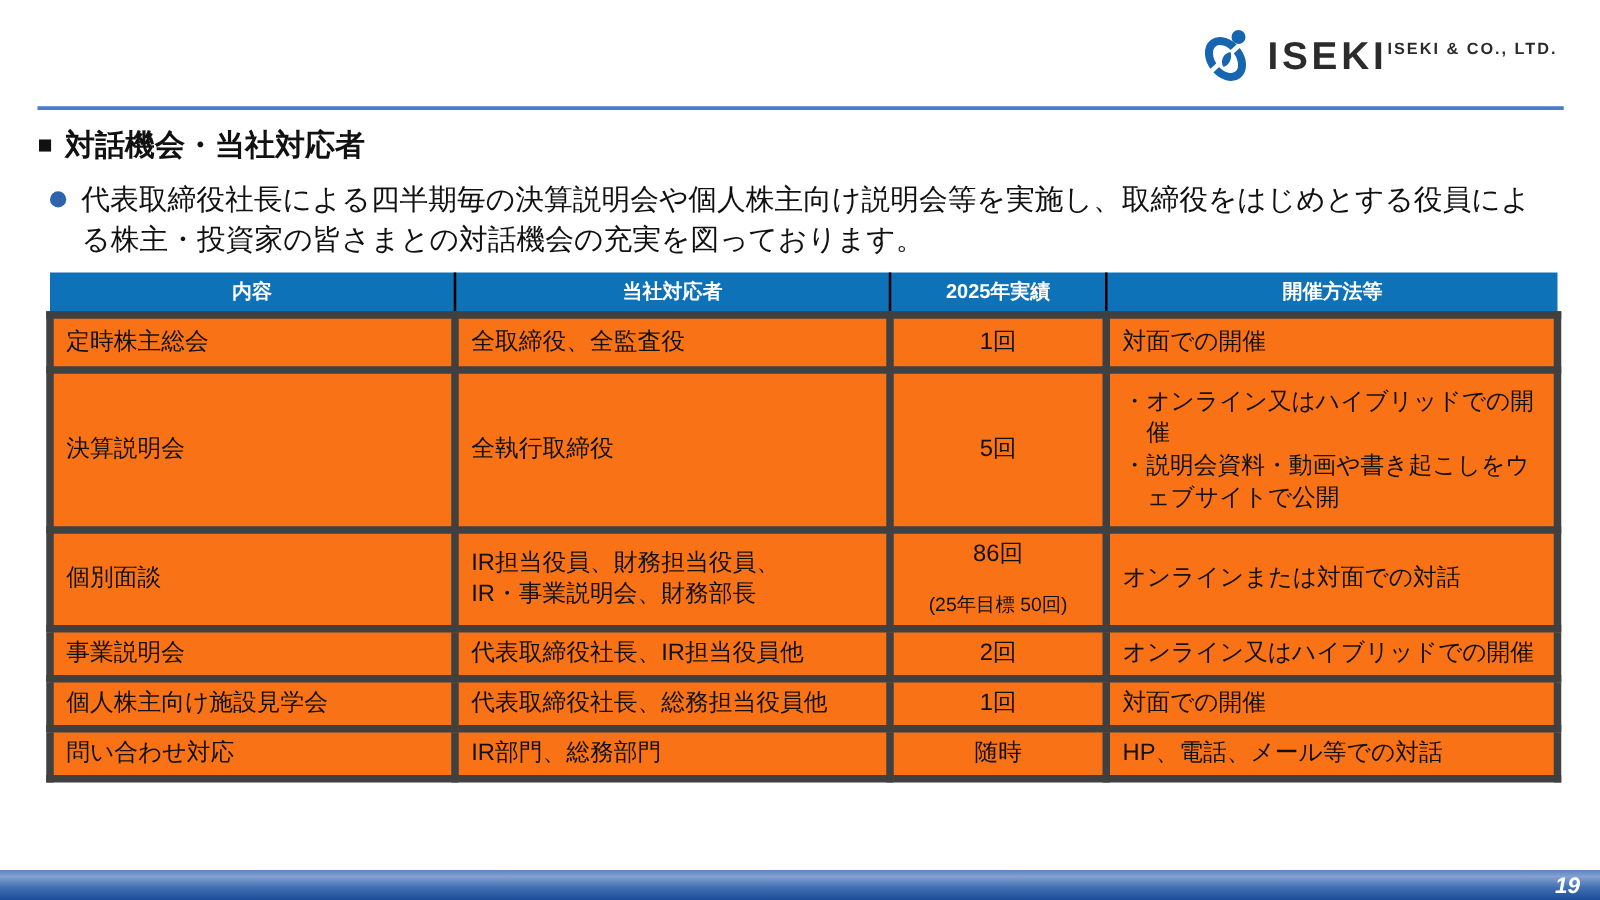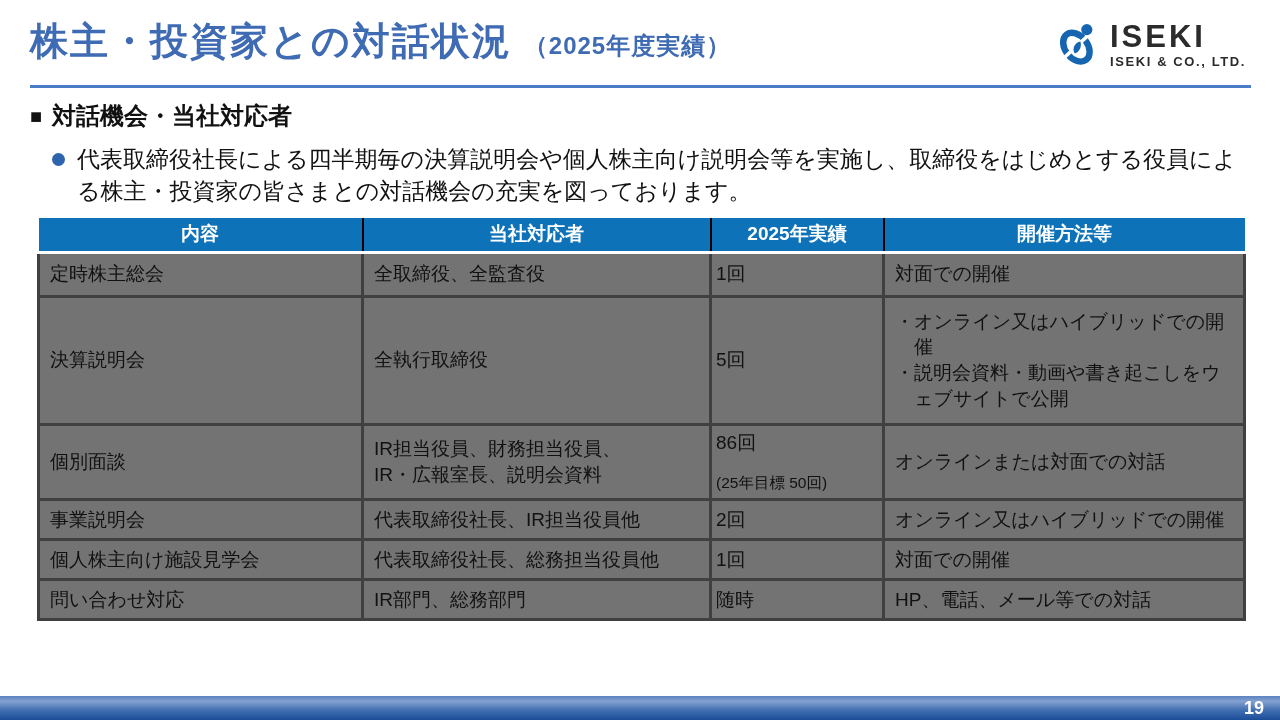--- a/index.html
+++ b/index.html
@@ -27,94 +27,90 @@
   .title-underline {
     position:absolute; top:85px; left:30px; width:1221px; height:3px;
     background:#4a7cc7;
   }
 
   
   .logo {
     position:absolute; top:20px; right:34px;
     display:flex; align-items:center; gap:8px;
   }
-  .logo-text { display:flex; flex-direction:column; line-height:1; }
+  .logo-text { display:flex; line-height:1; }
   .logo-name {
     font-size:31px; font-weight:900; color:#2b2b2b; letter-spacing:3px;
   }
   .logo-company {
     font-size:13px; font-weight:800; color:#2b2b2b; letter-spacing:1.6px; margin-top:3px;
   }
 
   
   .section-heading {
     position:absolute; top:100px; left:30px;
     font-size:24px; font-weight:800; color:#111;
     display:flex; align-items:center; gap:10px;
   }
   .square-marker { font-size:20px; line-height:1; }
 
   
   .bullet-row {
-    position:absolute; top:144px; left:52px; width:1200px;
+    position:absolute; top:144px; left:40px; width:1200px;
     display:flex; gap:12px;
   }
   .bullet-dot {
     flex:0 0 auto; width:13px; height:13px; border-radius:50%;
     background:#2e64ad; margin-top:9px;
   }
   .bullet-text {
     font-size:23px; color:#111; line-height:1.38; font-weight:500;
   }
 
   
   table.dialogue {
     position:absolute; top:218px; left:37px; width:1206px;
     border-collapse:collapse; table-layout:fixed;
   }
   col.c1{width:324px;} col.c2{width:348px;} col.c3{width:173px;} col.c4{width:361px;}
   thead th {
-    background:#0e72b8; color:#ffffff; font-weight:800; font-size:19px;
+    background:#0e72b8; color:#ffffff; font-weight:800; font-size:16px;
     height:34px; text-align:center; vertical-align:middle;
     border-bottom:3px solid #ffffff;
   }
   thead th + th { border-left:2px solid #000000; }
   tbody td {
-    border:3px solid #404040; vertical-align:middle;
+    border:6px solid #404040; vertical-align:middle;
     font-size:19px; color:#111; padding:4px 10px; line-height:1.35;
-    background:#737373;
+    background:#f97316;
   }
   tbody tr { height:40px; }
   tbody tr:nth-child(1){ height:44px; }
   tbody tr:nth-child(2){ height:128px; }
   tbody tr:nth-child(3){ height:68px; }
-  td.col-count { padding:4px 4px; }
+  td.col-count { text-align:center; padding:4px 4px; }
   td.col-count .count-note { font-size:15.5px; margin-top:18px; }
   td.col-method .bullet-item { padding-left:1em; text-indent:-1em; }
   td.col-respondents div { white-space:nowrap; }
 
   
   .footer-bar {
     position:absolute; left:0; bottom:0; width:1280px; height:24px;
     background:linear-gradient(180deg,#5c83c0 0%,#84a1d1 22%,#4270b2 58%,#1d4c98 100%);
   }
   .page-number {
     position:absolute; right:16px; top:50%; transform:translateY(-46%);
-    color:#ffffff; font-weight:800; font-size:18px;
+    color:#ffffff; font-weight:800; font-size:18px;font-style:italic;
   }
 </style>
 </head>
 <body>
 
 <div class="slide">
 
-  <div class="title-block">
-    <span class="page-title">株主・投資家との対話状況</span>
-    <span class="page-title-suffix">（2025年度実績）</span>
-  </div>
   <div class="title-underline"></div>
 
   <div class="logo">
     <svg width="48" height="48" viewBox="0 0 60 60" aria-hidden="true">
       <g transform="rotate(-38 28 34)">
         <ellipse cx="28" cy="34" rx="14" ry="20" fill="none" stroke="#1565b0" stroke-width="8"></ellipse>
       </g>
       <line x1="14" y1="46" x2="42" y2="20" stroke="#ffffff" stroke-width="4.5"></line>
       <path d="M26 42 C22 36 26 28 33 27 C35 33 32 40 26 42 Z" fill="#1565b0"></path>
       <circle cx="41" cy="12" r="7" fill="#1565b0"></circle>
@@ -173,21 +169,21 @@
           </td>
           <td class="col-method">
             <div class="bullet-item">・オンライン又はハイブリッドでの開催</div>
             <div class="bullet-item">・説明会資料・動画や書き起こしをウェブサイトで公開</div>
           </td>
         </tr>
         <tr>
           <td class="col-content">個別面談</td>
           <td class="col-respondents">
             <div>IR担当役員、財務担当役員、</div>
-            <div>IR・広報室長、説明会資料</div>
+            <div>IR・事業説明会、財務部長</div>
           </td>
           <td class="col-count">
             <div class="count-main">86回</div>
             <div class="count-note">(25年目標 50回)</div>
           </td>
           <td class="col-method">
             <div>オンラインまたは対面での対話</div>
           </td>
         </tr>
         <tr>

